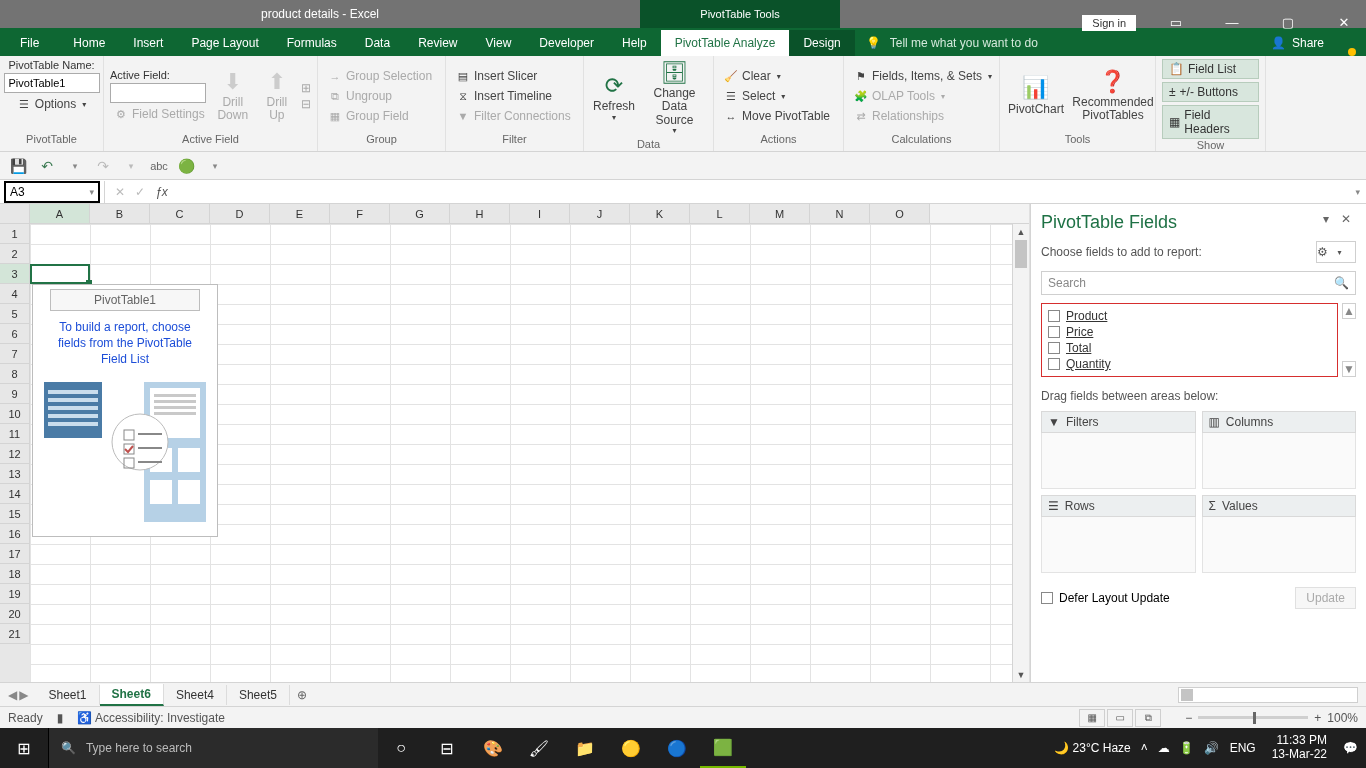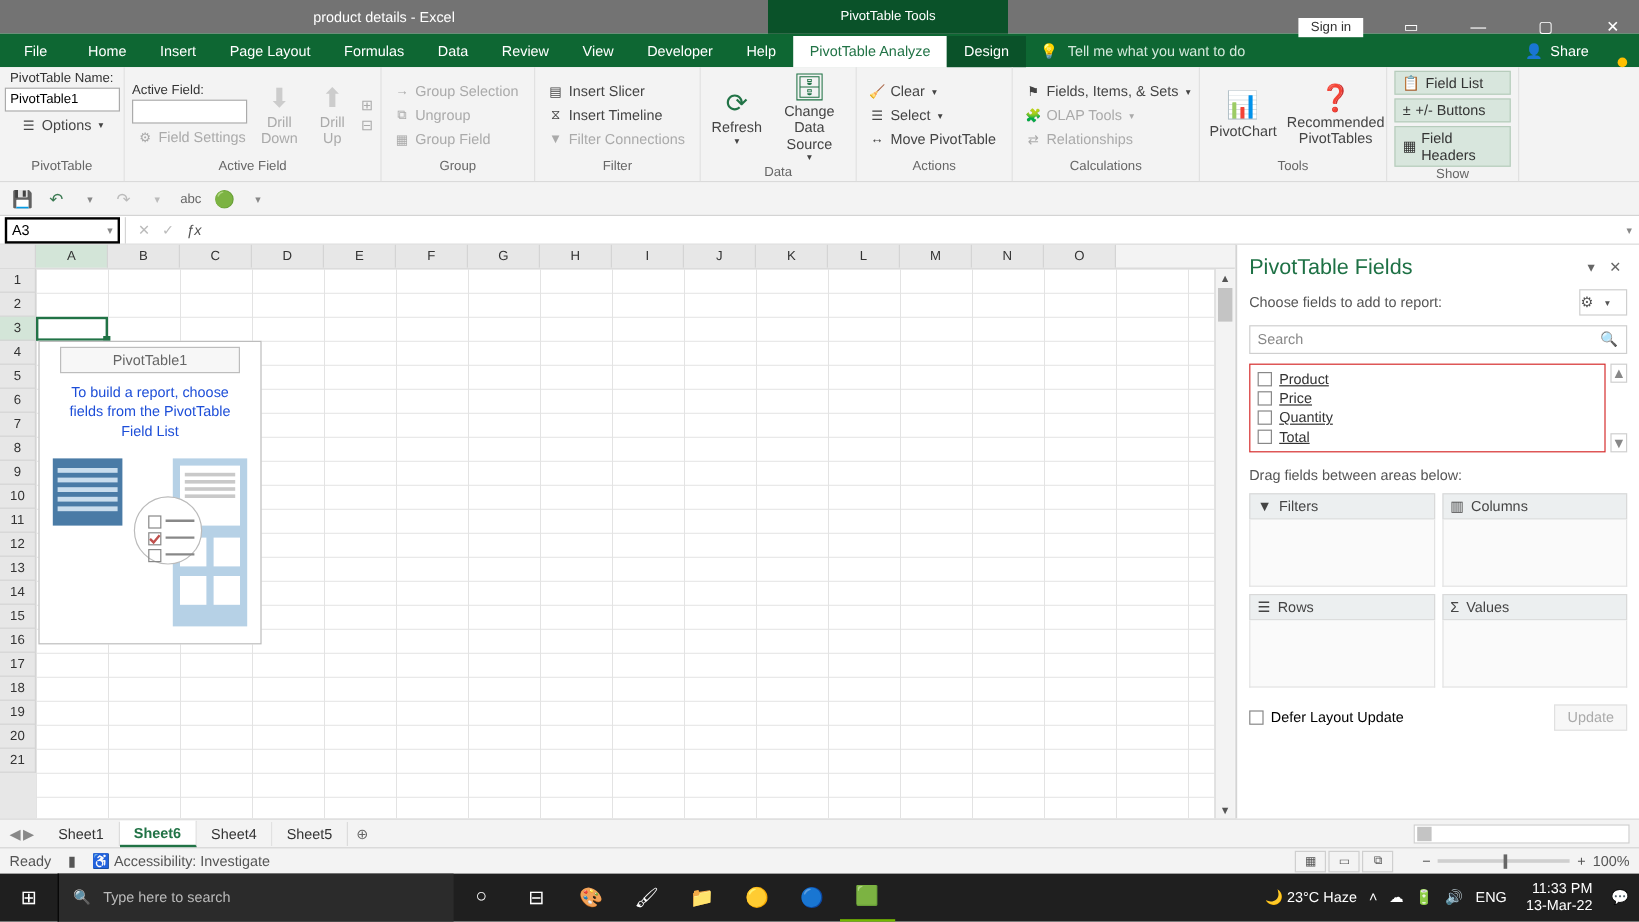--- a/index.html
+++ b/index.html
@@ -71,21 +71,21 @@
 .pivot-placeholder { position:absolute; left:2px; top:60px; width:186px; border:1px solid #bdbdbd; background:#fff; padding:4px 6px 10px 6px; display:flex; flex-direction:column; align-items:center; gap:8px; }
 .pivot-placeholder .ptlabel { border:1px solid #bdbdbd; width:150px; text-align:center; padding:3px 0; font-size:12px; color:#666; background:#f7f7f7; }
 .pivot-placeholder .pttext { text-align:center; font-size:12.5px; color:#1d4ed8; line-height:1.35; }
 .pivot-placeholder .ptimg { width:170px; height:150px; position:relative; }
 .vscroll { width:17px; background:#f3f3f3; border-left:1px solid #d4d4d4; position:relative; }
 .vscroll .thumb { position:absolute; left:2px; right:2px; top:16px; height:28px; background:#c4c4c4; }
 .vscroll .arr { position:absolute; left:0; right:0; height:15px; display:flex; align-items:center; justify-content:center; font-size:9px; color:#555; }
 
 
 .pane { width:336px; background:#fff; border-left:1px solid #d4d4d4; display:flex; flex-direction:column; padding:8px 10px; gap:8px; }
-.pane .phead { display:flex; align-items:center; }
+.pane .phead { display:flex; }
 .pane .phead h2 { font-size:18px; font-weight:400; color:#1e7145; flex:1; }
 .pane .phead .pbtn { width:20px; text-align:center; color:#666; font-size:12px; }
 .pane .psub { display:flex; align-items:center; gap:6px; }
 .pane .psub span { flex:1; color:#555; font-size:12px; }
 .pane .gear { width:40px; height:22px; border:1px solid #cfcfcf; display:flex; align-items:center; justify-content:center; gap:3px; font-size:11px; color:#555; }
 .pane .search { height:24px; border:1px solid #cfcfcf; display:flex; align-items:center; padding:0 6px; color:#888; font-size:12px; position:relative; }
 .fields-box { border:1px solid #d62e2e; padding:4px 2px; }
 .fields-box .fld { display:flex; align-items:center; gap:6px; padding:1px 4px; font-size:12.5px; color:#333;text-decoration:underline; }
 .fields-box .fld .cb { width:12px; height:12px; border:1px solid #888; }
 .drag-hint { font-size:12px; color:#555; margin-top:4px; }
@@ -486,25 +486,25 @@
         <div class="fld">
             <span class="cb"></span>
             <span>Product</span>
           </div>
         <div class="fld">
             <span class="cb"></span>
             <span>Price</span>
           </div>
         <div class="fld">
             <span class="cb"></span>
-            <span>Quantity</span>
+            <span>Total</span>
           </div>
         <div class="fld">
             <span class="cb"></span>
-            <span>Total</span>
+            <span>Quantity</span>
           </div>
       </div>
       <div style="width:14px;display:flex;flex-direction:column;justify-content:space-between;color:#888;font-size:9px">
         <div style="border:1px solid #cfcfcf;text-align:center">▲</div>
         <div style="border:1px solid #cfcfcf;text-align:center">▼</div>
       </div>
     </div>
     <div class="drag-hint">Drag fields between areas below:</div>
     <div class="areas">
       <div class="abox">

